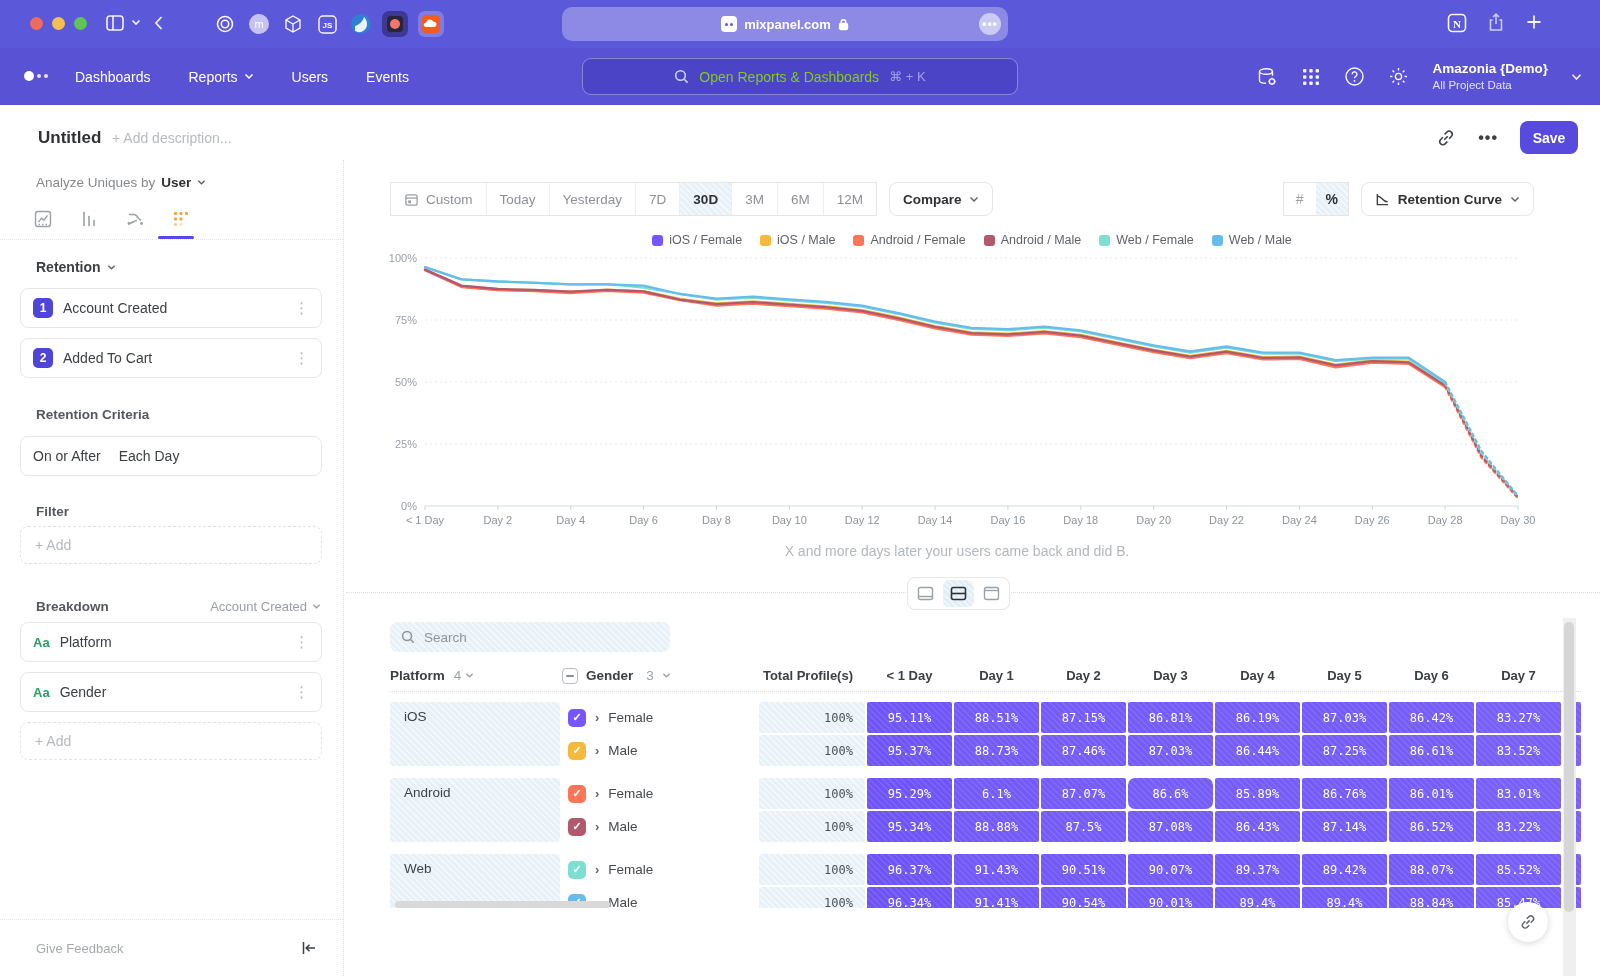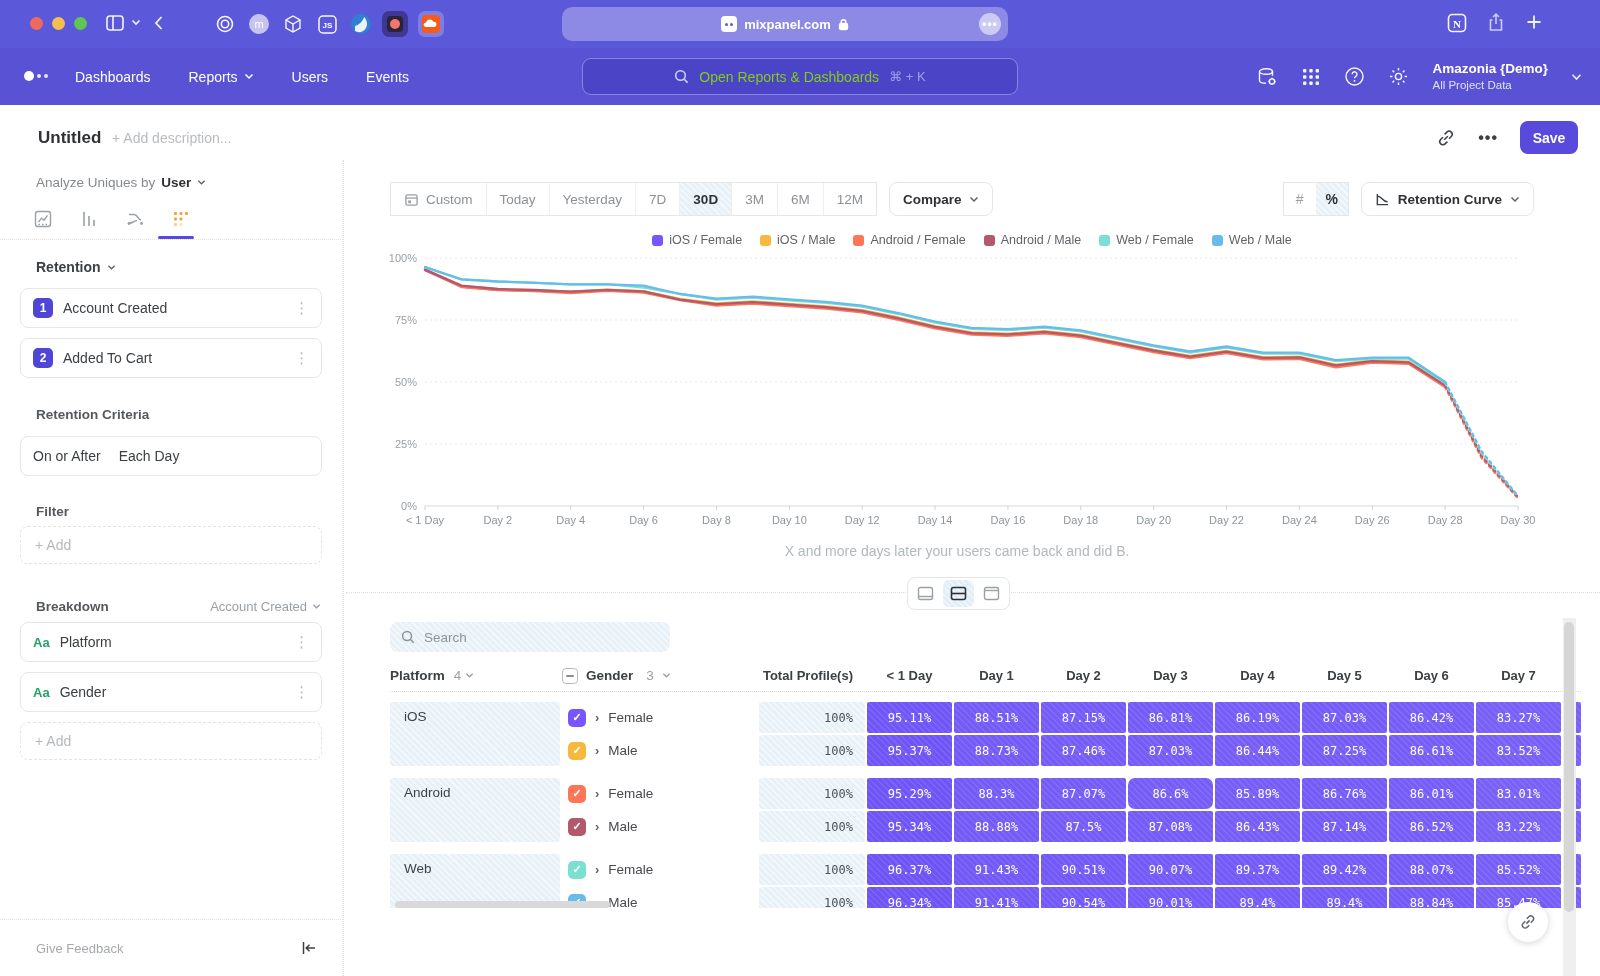--- a/index.html
+++ b/index.html
@@ -671,21 +671,21 @@
         </div>
         <div class="tgroup">
           <div class="cell-platform hatch" style="grid-area: 1 / 1 / span 2;">Android</div>
           <div class="cell-gender" style="grid-area: 1 / 2;">
             <span class="cb" style="background: rgb(255, 117, 87);">✓</span>
             <span class="gchev">›</span>
             <span class="glabel">Female</span>
           </div>
           <div class="cell-total hatch" style="grid-area: 1 / 3;">100%</div>
           <div class="vcell" style="grid-area: 1 / 4; background: repeating-linear-gradient(45deg, rgba(255, 255, 255, 0.09) 0px, rgba(255, 255, 255, 0.09) 1.5px, transparent 1.5px, transparent 4.5px), rgba(104, 76, 245, 0.95);">95.29%</div>
-          <div class="vcell" style="grid-area: 1 / 5; background: repeating-linear-gradient(45deg, rgba(255, 255, 255, 0.09) 0px, rgba(255, 255, 255, 0.09) 1.5px, transparent 1.5px, transparent 4.5px), rgba(104, 76, 245, 0.914);">88.3%</div>
+          <div class="vcell" style="grid-area: 1 / 5; background: repeating-linear-gradient(45deg, rgba(255, 255, 255, 0.09) 0px, rgba(255, 255, 255, 0.09) 1.5px, transparent 1.5px, transparent 4.5px), rgba(104, 76, 245, 0.914);">6.1%</div>
           <div class="vcell" style="grid-area: 1 / 6; background: repeating-linear-gradient(45deg, rgba(255, 255, 255, 0.09) 0px, rgba(255, 255, 255, 0.09) 1.5px, transparent 1.5px, transparent 4.5px), rgba(104, 76, 245, 0.91);">87.07%</div>
           <div class="vcell" style="grid-area: 1 / 7; background: repeating-linear-gradient(45deg, rgba(255, 255, 255, 0.09) 0px, rgba(255, 255, 255, 0.09) 1.5px, transparent 1.5px, transparent 4.5px), rgba(104, 76, 245, 0.906); border-radius: 7px;">86.6%</div>
           <div class="vcell" style="grid-area: 1 / 8; background: repeating-linear-gradient(45deg, rgba(255, 255, 255, 0.09) 0px, rgba(255, 255, 255, 0.09) 1.5px, transparent 1.5px, transparent 4.5px), rgba(104, 76, 245, 0.906);">85.89%</div>
           <div class="vcell" style="grid-area: 1 / 9; background: repeating-linear-gradient(45deg, rgba(255, 255, 255, 0.09) 0px, rgba(255, 255, 255, 0.09) 1.5px, transparent 1.5px, transparent 4.5px), rgba(104, 76, 245, 0.91);">86.76%</div>
           <div class="vcell" style="grid-area: 1 / 10; background: repeating-linear-gradient(45deg, rgba(255, 255, 255, 0.09) 0px, rgba(255, 255, 255, 0.09) 1.5px, transparent 1.5px, transparent 4.5px), rgba(104, 76, 245, 0.906);">86.01%</div>
           <div class="vcell" style="grid-area: 1 / 11; background: repeating-linear-gradient(45deg, rgba(255, 255, 255, 0.09) 0px, rgba(255, 255, 255, 0.09) 1.5px, transparent 1.5px, transparent 4.5px), rgba(104, 76, 245, 0.89);">83.01%</div>
           <div class="vcell" style="grid-area: 1 / 12; background: repeating-linear-gradient(45deg, rgba(255, 255, 255, 0.09) 0px, rgba(255, 255, 255, 0.09) 1.5px, transparent 1.5px, transparent 4.5px), rgba(104, 76, 245, 0.89);"></div>
           <div class="cell-gender" style="grid-area: 2 / 2;">
             <span class="cb" style="background: rgb(178, 89, 110);">✓</span>
             <span class="gchev">›</span>

